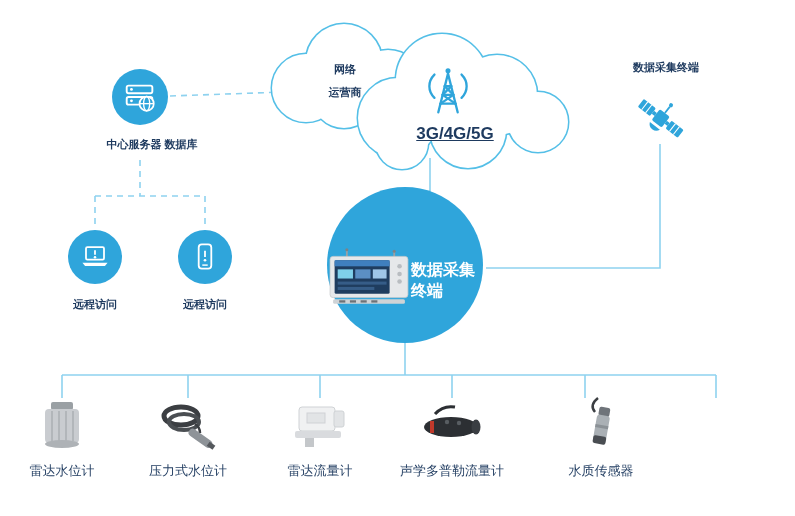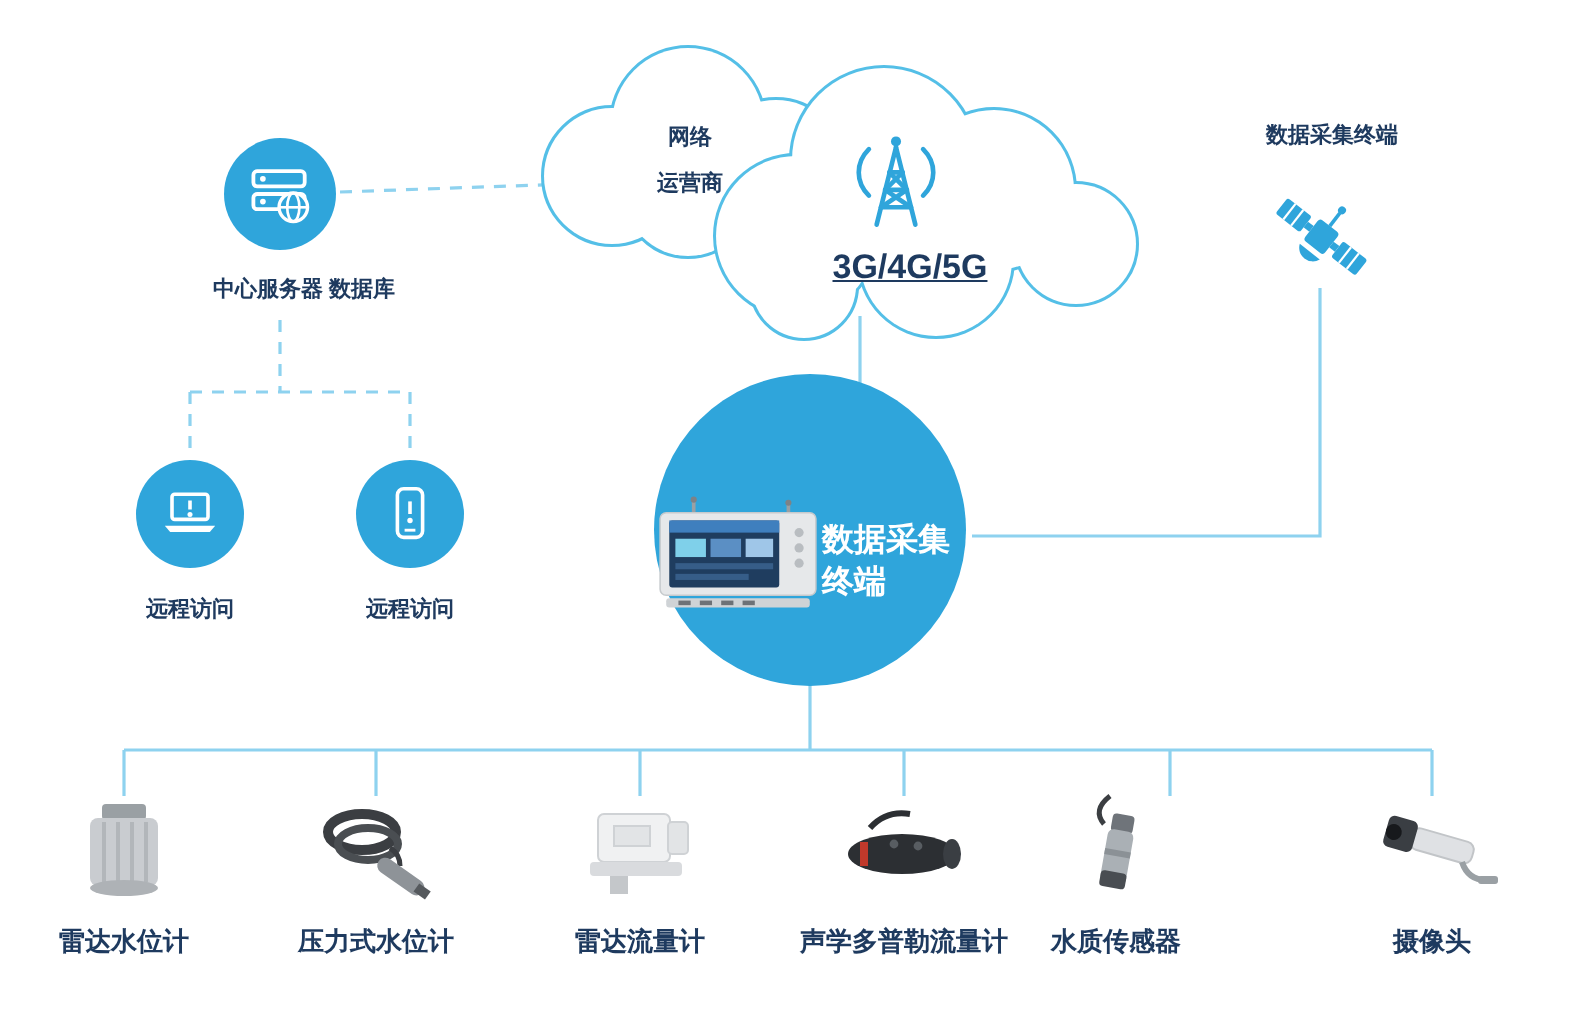--- a/index.html
+++ b/index.html
@@ -32,21 +32,21 @@
   .lbl-17{font-size:17px;text-decoration:underline;}
   .cloud-txt{line-height:23px;}
   .terminal{
     position:absolute;left:327px;top:187px;width:156px;height:156px;border-radius:50%;
     background:var(--blue);display:flex;flex-direction:row;align-items:center;
     box-sizing:border-box;padding-top:24px;z-index:3;
   }
   .terminal .tlabel{color:#ffffff;font-weight:bold;font-size:16px;margin-top:8px;}
   .dev{position:absolute;top:394px;width:110px;text-align:center;z-index:3;}
   .dev .dicon{display:flex;justify-content:center;height:62px;}
-  .dev .dlabel{margin-top:6px;font-size:13px;font-weight:bold;color:var(--dark);}
+  .dev .dlabel{margin-top:6px;font-size:13px;font-weight:normal;color:var(--dark);}
   .blue-draw{stroke:var(--blue);fill:none;stroke-width:2.4;stroke-linecap:round;stroke-linejoin:round;}
   .blue-fill{fill:var(--blue);}
   .white-draw{stroke:#ffffff;fill:none;stroke-width:2;stroke-linecap:round;stroke-linejoin:round;}
 </style>
 </head>
 <body>
 
 <div class="stage">
 
   <svg class="abs" style="left:0;top:0;z-index:1" width="795" height="516" viewBox="0 0 795 516">
@@ -257,43 +257,29 @@
         <ellipse cx="34" cy="33" rx="27" ry="10" fill="#2c2f33"></ellipse>
         <ellipse cx="59" cy="33" rx="4.5" ry="7.5" fill="#3a3e43"></ellipse>
         <rect x="13" y="27" width="4" height="12" fill="#c0392b"></rect>
         <circle cx="30" cy="28" r="2.2" fill="#585d62"></circle>
         <circle cx="42" cy="29" r="2.2" fill="#585d62"></circle>
       </svg>
     </div>
     <div class="dlabel">声学多普勒流量计</div>
   </div>
 
-  <div class="dev" style="left:503px">
+  <div class="dev" style="left:546px">
     <div class="dicon">
       <svg width="70" height="62" viewBox="0 0 70 62">
         <path d="M32,4 q-9,7 -3,14" stroke="#3b3e42" stroke-width="2.5" fill="none"></path>
         <g transform="rotate(10 35 34)">
           <rect x="30" y="13" width="11" height="9" rx="2" fill="#6f747a"></rect>
           <rect x="29" y="21" width="13" height="27" rx="3" fill="#aab0b5"></rect>
           <rect x="29" y="31" width="13" height="3" fill="#8b9196"></rect>
           <rect x="29" y="42" width="13" height="8" rx="2" fill="#494d52"></rect>
         </g>
       </svg>
     </div>
     <div class="dlabel">水质传感器</div>
   </div>
 
-  <div class="dev" style="left:661px">
-    <div class="dicon">
-      <svg width="70" height="62" viewBox="0 0 70 62">
-        <g transform="rotate(16 35 28)">
-          <rect x="24" y="22" width="32" height="11" rx="4" fill="#dfe1e4" stroke="#c2c5c8"></rect>
-          <rect x="11" y="19.5" width="15" height="16" rx="3" fill="#3a3e43"></rect>
-          <circle cx="15" cy="27.5" r="4" fill="#17191c"></circle>
-        </g>
-        <path d="M50,37 q3,9 12,9" stroke="#9aa0a4" stroke-width="3" fill="none"></path>
-        <rect x="58" y="44" width="10" height="4" rx="1.5" fill="#9aa0a4"></rect>
-      </svg>
-    </div>
-    <div class="dlabel">摄像头</div>
-  </div>
 
 </div>
 
 </body></html>

